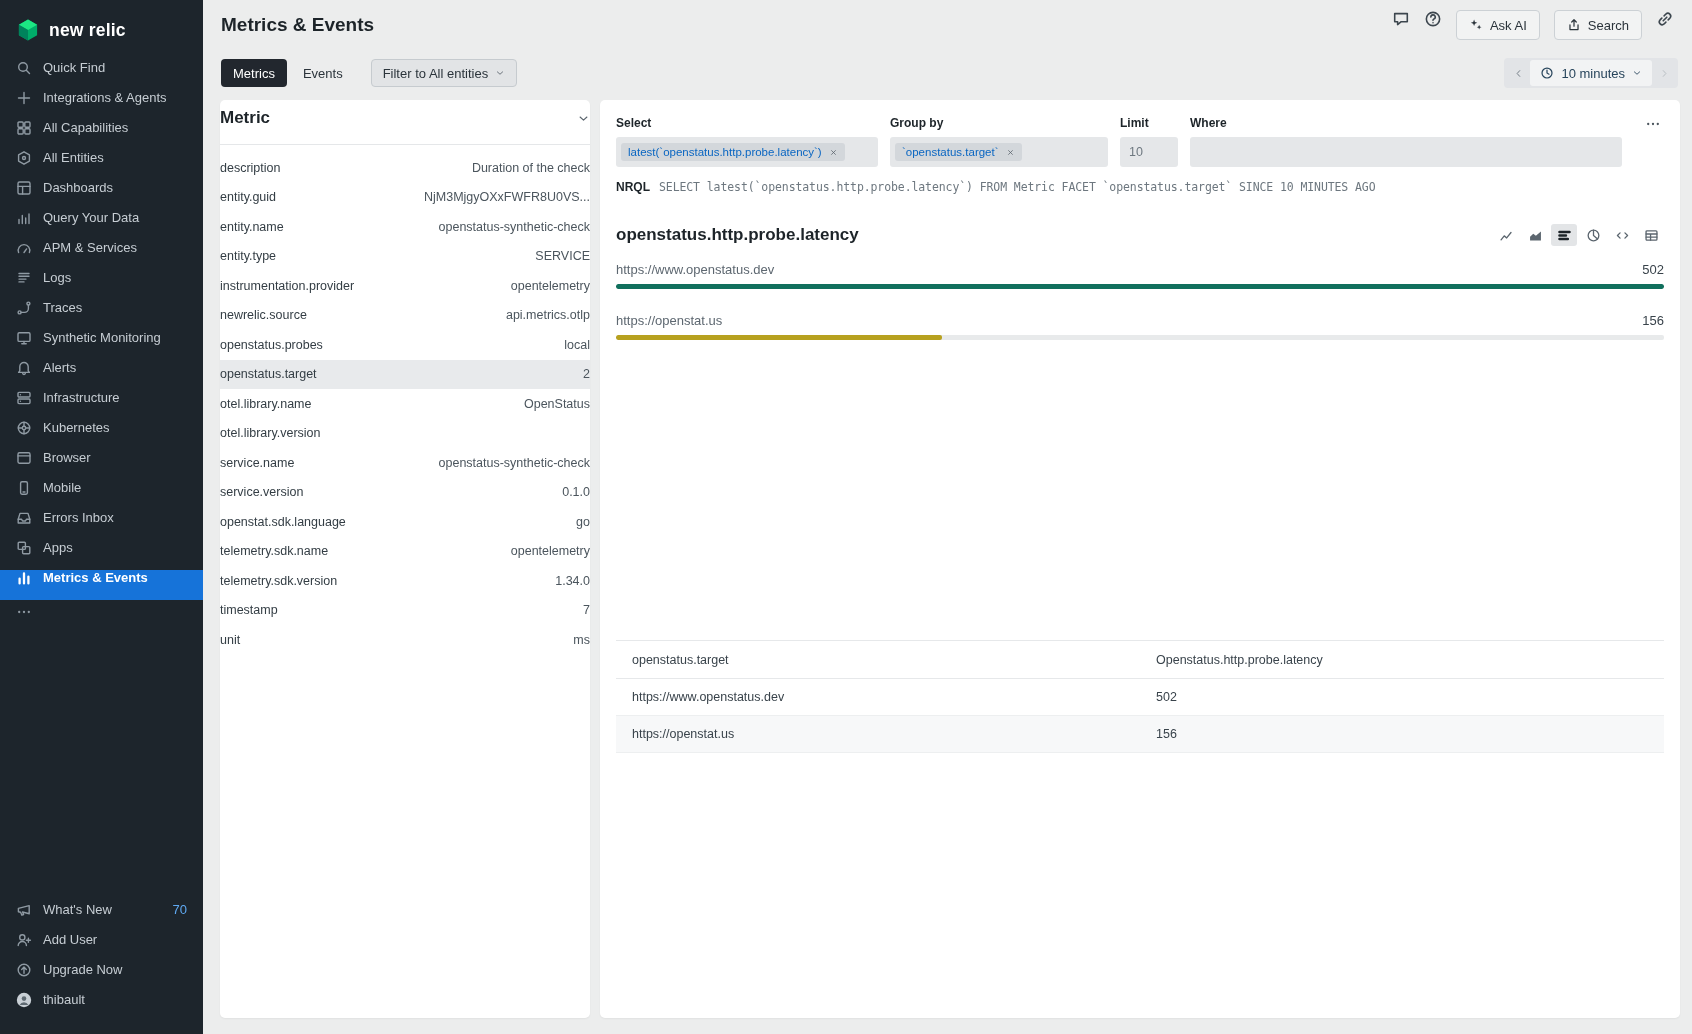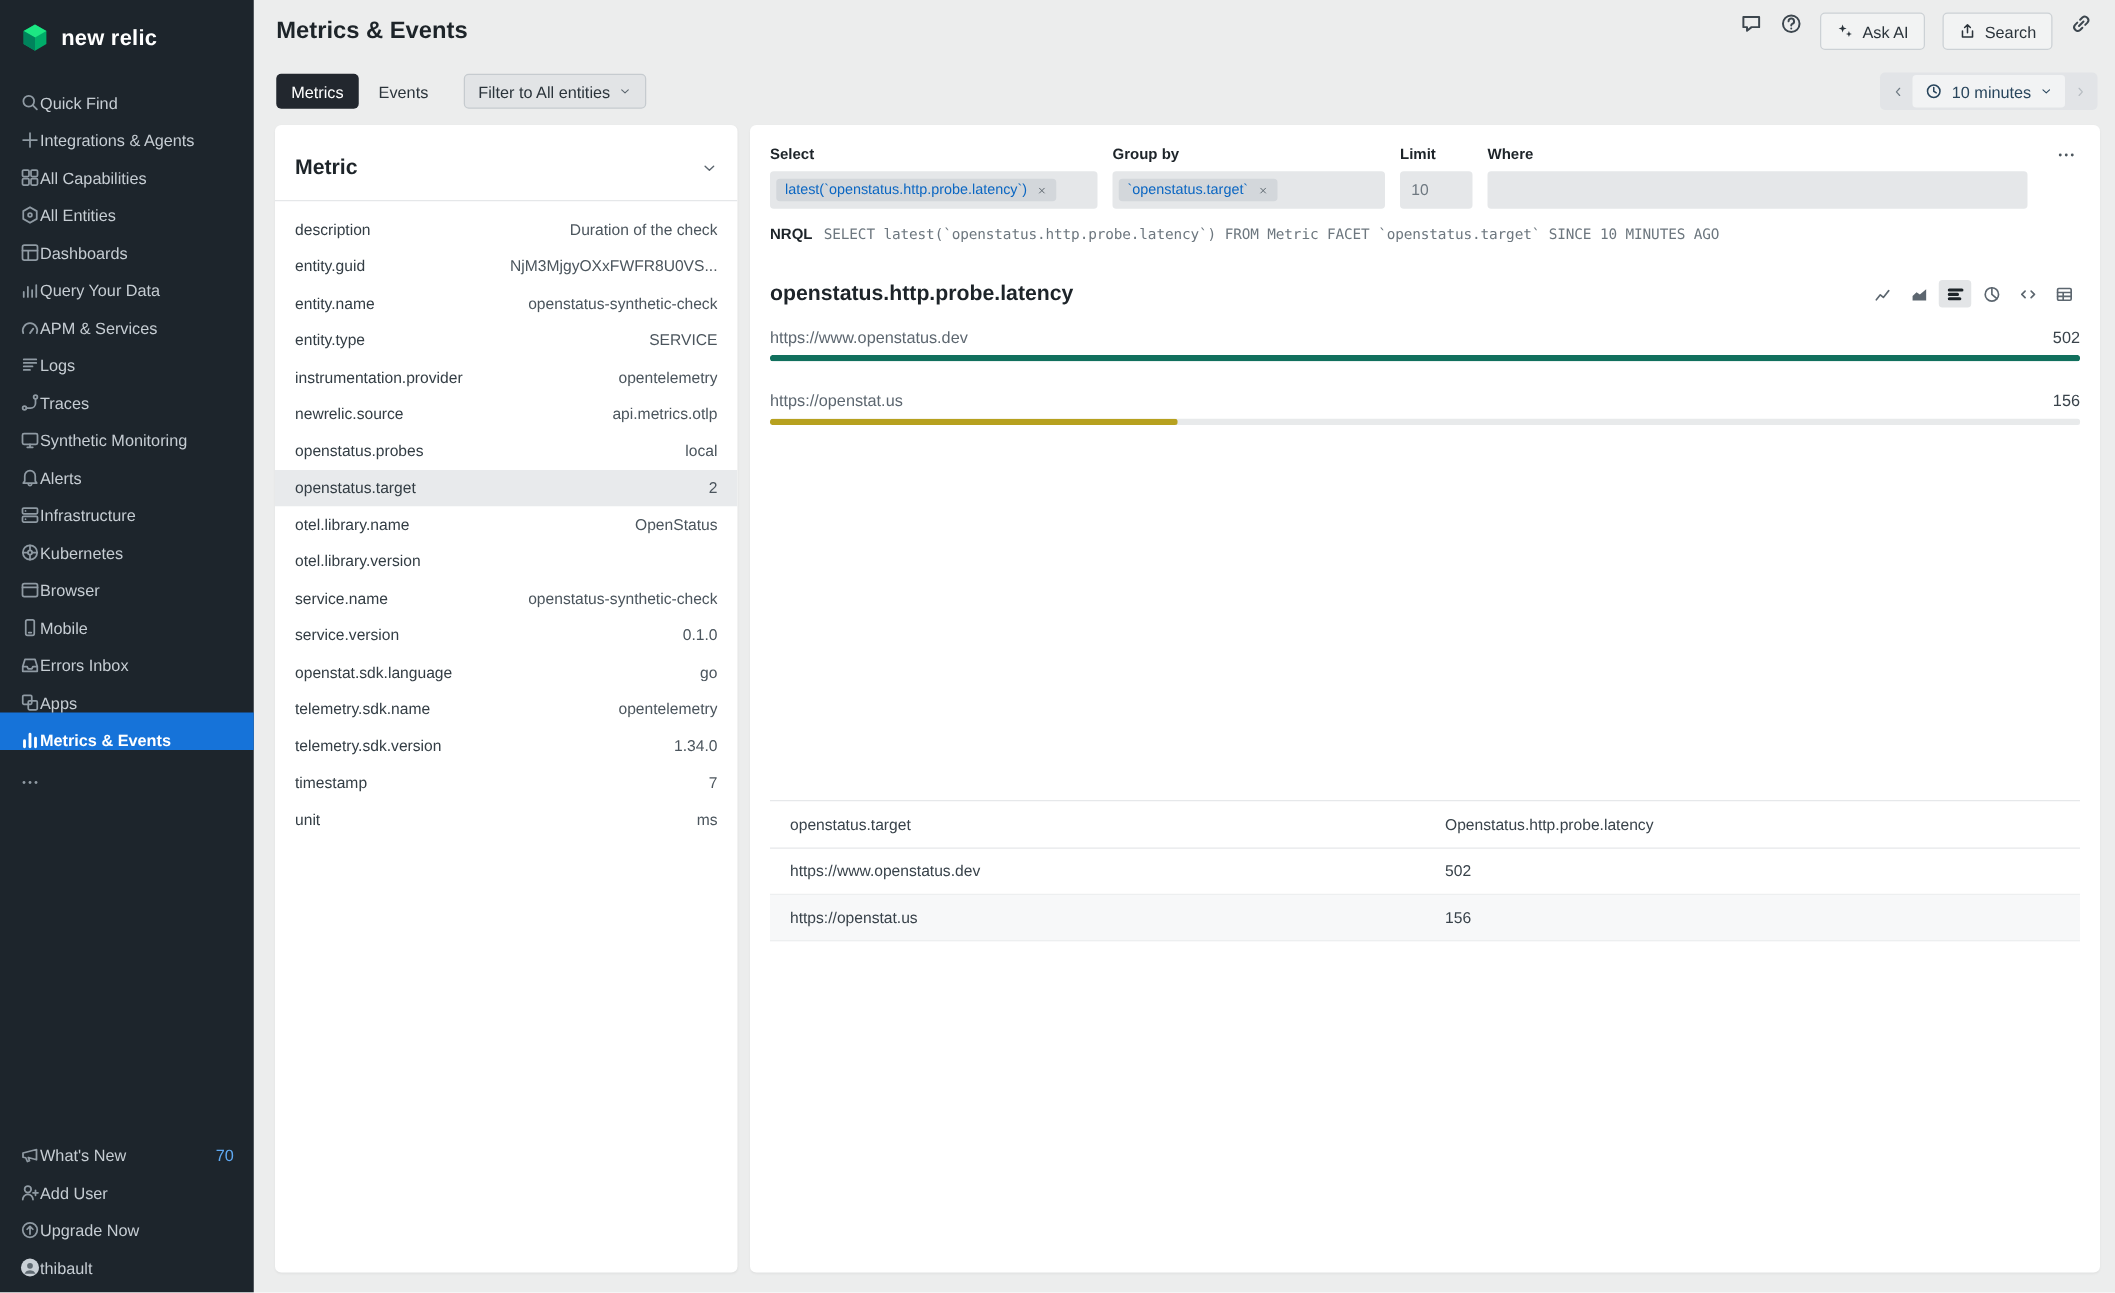--- a/index.html
+++ b/index.html
@@ -12,21 +12,21 @@
   .icon.sm{width:14px;height:14px}
   .icon.xs{width:10px;height:10px}
 
   .app{display:flex;height:100%}
 
   
   .sidebar{width:203px;min-width:203px;background:var(--sidebar-bg,#1d252c);display:flex;flex-direction:column;padding:12px 0 8px;color:#c6cdd3}
   .logo{display:flex;align-items:center;gap:9px;padding:6px 16px 18px}
   .logo-mark{width:24px;height:24px;display:inline-flex}
   .logo-text{font-size:17.5px;font-weight:700;color:#fff;letter-spacing:.2px}
-  .nav-item{display:flex;align-items:flex-end;height:30px;padding:0 16px;font-size:13px;white-space:nowrap}
+  .nav-item{display:flex;align-items:flex-start;gap:11px;height:30px;padding:0 16px;font-size:13px;white-space:nowrap}
   .nav-item .icon{color:#8f9aa3}
   .nav-item.active{background:var(--accent-blue,#1673d9);color:#fff;font-weight:700}
   .nav-item.active .icon{color:#fff}
   .nav-item .badge{margin-left:auto;color:#5fa9f2;font-size:13px;font-weight:400}
   .nav-more{margin-top:4px;color:#8f9aa3}
   .sidebar-bottom{margin-top:auto;padding-bottom:4px}
 
   
   .main{flex:1;display:flex;flex-direction:column;min-width:0}
   .header{height:50px;display:flex;align-items:center;padding:0 18px}
@@ -43,21 +43,21 @@
   .time-controls{margin-left:auto;display:flex;align-items:center;background:#e2e4e7;border-radius:4px;padding:2px}
   .time-chev{width:24px;height:26px;display:flex;align-items:center;justify-content:center;color:#707b84;background:transparent;border:none}
   .time-chev .icon{width:11px;height:11px}
   .time-chev.disabled{color:#b7bdc2}
   .time-pill{display:inline-flex;align-items:center;gap:7px;height:26px;padding:0 10px;background:#f2f3f4;border:none;border-radius:3px;font:inherit;font-size:13px;color:#28455c}
   .time-pill .icon{color:#28455c}
 
   
   .content{flex:1;display:flex;gap:10px;padding:4px 12px 16px 17px;min-height:0}
   .card{background:#fff;border-radius:5px;box-shadow:0 1px 2px rgba(0,0,0,.05)}
-  .left-card{width:370px;min-width:370px;padding:16px;overflow:hidden}
+  .left-card{width:370px;min-width:370px;overflow:hidden}
   .right-card{flex:1;min-width:0;padding:16px;position:relative;overflow:hidden}
 
   
   .section-header{display:flex;align-items:center;justify-content:space-between;height:36px}
   .section-title{font-size:17px;font-weight:700;color:#1d2429}
   .section-header .icon{color:#5b656e;width:13px;height:13px}
   .divider{border:none;border-top:1px solid #e5e7e9;margin:8px -16px}
   .search-wrap{position:relative;margin:12px 0 10px}
   .search-input{width:100%;height:30px;border:1px solid #ccd1d5;border-radius:4px;padding:0 8px 0 30px;font:inherit;font-size:13px;color:#2b343b;background:#fff;outline:none}
   .search-input::placeholder{color:#8b959d}

